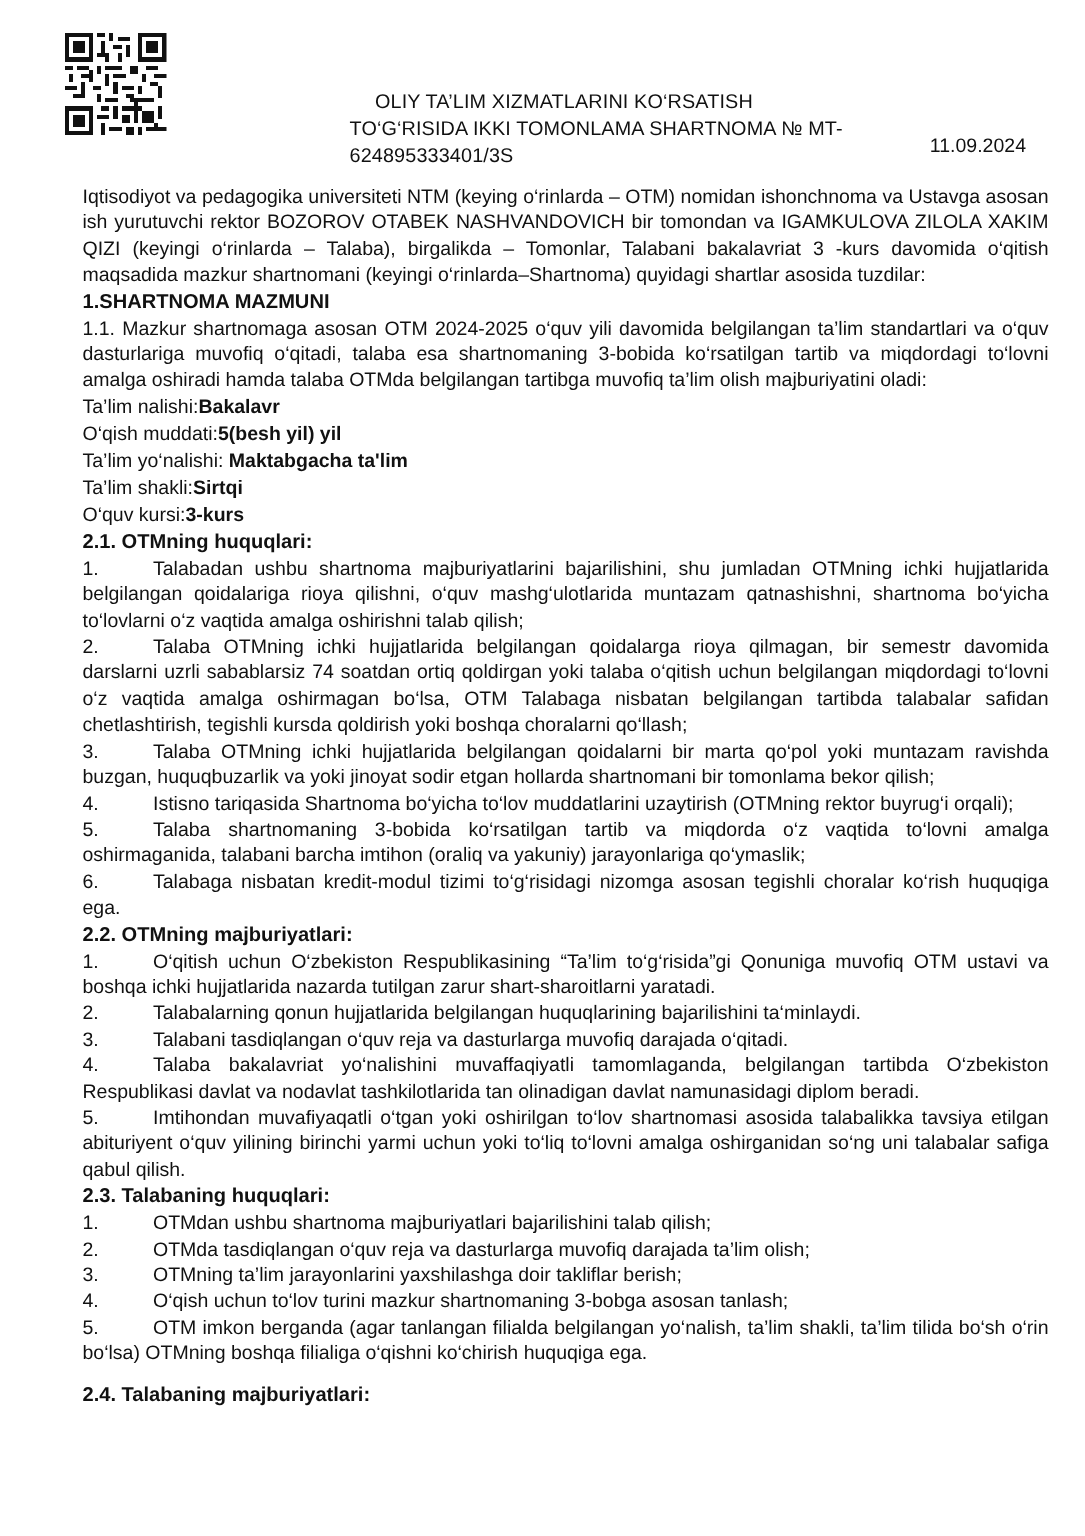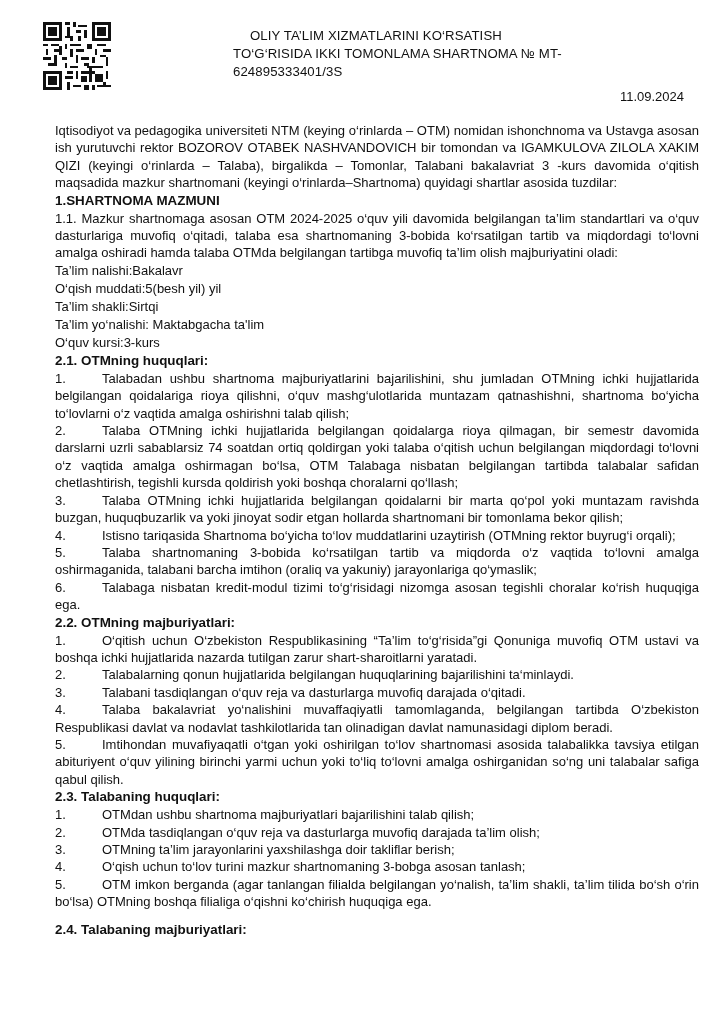--- a/index.html
+++ b/index.html
@@ -1,27 +1,27 @@
 <!DOCTYPE html>
 <html><head>
 <meta charset="utf-8">
 <style>
   html, body { margin:0; padding:0; background:#ffffff; }
   body { width:723px; height:1024px; overflow:hidden; position:relative;
          font-family:"Liberation Sans", sans-serif; color:#111; }
   .qr { position:absolute; left:43px; top:22px; width:68px; height:68px; }
   .title { position:absolute; left:233px; top:27px; font-size:13.2px; line-height:18px; font-weight:normal; letter-spacing:0.1px; }
-  .title .l1 { padding-left:17px; }
+  .title .l1 { padding-left:17px;margin-top:32px; }
   .date { position:absolute; right:39px; top:89px; font-size:13px; }
   .body { position:absolute; left:55px; top:122px; width:644px; font-size:13px; line-height:17.4px; }
   p { margin:0; text-align:justify; }
   .intro { text-align:justify; }
   .h { text-align:left; font-weight:bold; margin:0; line-height:18px; font-size:13.4px; }
   .field { margin:0; line-height:18px; }
-  .field b { font-weight:normal; }
+  .field b { font-weight:bold; }
   .item { margin:0; text-align:justify; }
   .num { display:inline-block; width:47px; }
   .gap { height:10px; }
 </style>
 </head>
 <body>
 
 <svg class="qr" viewBox="0 0 25 25" shape-rendering="crispEdges">
   <rect width="25" height="25" fill="#fff"></rect>
   <g fill="#111">
@@ -90,22 +90,22 @@
 <div class="date">11.09.2024</div>
 
 <div class="body">
   <p class="intro">Iqtisodiyot va pedagogika universiteti NTM (keying o‘rinlarda – OTM) nomidan ishonchnoma va Ustavga asosan ish yurutuvchi rektor BOZOROV OTABEK NASHVANDOVICH bir tomondan va IGAMKULOVA ZILOLA XAKIM QIZI (keyingi o‘rinlarda – Talaba), birgalikda – Tomonlar, Talabani bakalavriat 3 -kurs davomida o‘qitish maqsadida mazkur shartnomani (keyingi o‘rinlarda–Shartnoma) quyidagi shartlar asosida tuzdilar:</p>
 
   <div class="h">1.SHARTNOMA MAZMUNI</div>
   <p>1.1. Mazkur shartnomaga asosan OTM 2024-2025 o‘quv yili davomida belgilangan ta’lim standartlari va o‘quv dasturlariga muvofiq o‘qitadi, talaba esa shartnomaning 3-bobida ko‘rsatilgan tartib va miqdordagi to‘lovni amalga oshiradi hamda talaba OTMda belgilangan tartibga muvofiq ta’lim olish majburiyatini oladi:</p>
   <div>
     <div class="field"><span>Ta’lim nalishi:</span><b>Bakalavr</b></div>
     <div class="field"><span>O‘qish muddati:</span><b>5(besh yil) yil</b></div>
+    <div class="field"><span>Ta’lim yo‘nalishi: </span><b>Maktabgacha ta'lim</b></div>
     <div class="field"><span>Ta’lim shakli:</span><b>Sirtqi</b></div>
-    <div class="field"><span>Ta’lim yo‘nalishi: </span><b>Maktabgacha ta'lim</b></div>
     <div class="field"><span>O‘quv kursi:</span><b>3-kurs</b></div>
   </div>
 
   <div class="h">2.1. OTMning huquqlari:</div>
   <div>
     <p class="item"><span class="num">1.</span><span>Talabadan ushbu shartnoma majburiyatlarini bajarilishini, shu jumladan OTMning ichki hujjatlarida belgilangan qoidalariga rioya qilishni, o‘quv mashg‘ulotlarida muntazam qatnashishni, shartnoma bo‘yicha to‘lovlarni o‘z vaqtida amalga oshirishni talab qilish;</span></p>
     <p class="item"><span class="num">2.</span><span>Talaba OTMning ichki hujjatlarida belgilangan qoidalarga rioya qilmagan, bir semestr davomida darslarni uzrli sabablarsiz 74 soatdan ortiq qoldirgan yoki talaba o‘qitish uchun belgilangan miqdordagi to‘lovni o‘z vaqtida amalga oshirmagan bo‘lsa, OTM Talabaga nisbatan belgilangan tartibda talabalar safidan chetlashtirish, tegishli kursda qoldirish yoki boshqa choralarni qo‘llash;</span></p>
     <p class="item"><span class="num">3.</span><span>Talaba OTMning ichki hujjatlarida belgilangan qoidalarni bir marta qo‘pol yoki muntazam ravishda buzgan, huquqbuzarlik va yoki jinoyat sodir etgan hollarda shartnomani bir tomonlama bekor qilish;</span></p>
     <p class="item"><span class="num">4.</span><span>Istisno tariqasida Shartnoma bo‘yicha to‘lov muddatlarini uzaytirish (OTMning rektor buyrug‘i orqali);</span></p>
     <p class="item"><span class="num">5.</span><span>Talaba shartnomaning 3-bobida ko‘rsatilgan tartib va miqdorda o‘z vaqtida to‘lovni amalga oshirmaganida, talabani barcha imtihon (oraliq va yakuniy) jarayonlariga qo‘ymaslik;</span></p>

